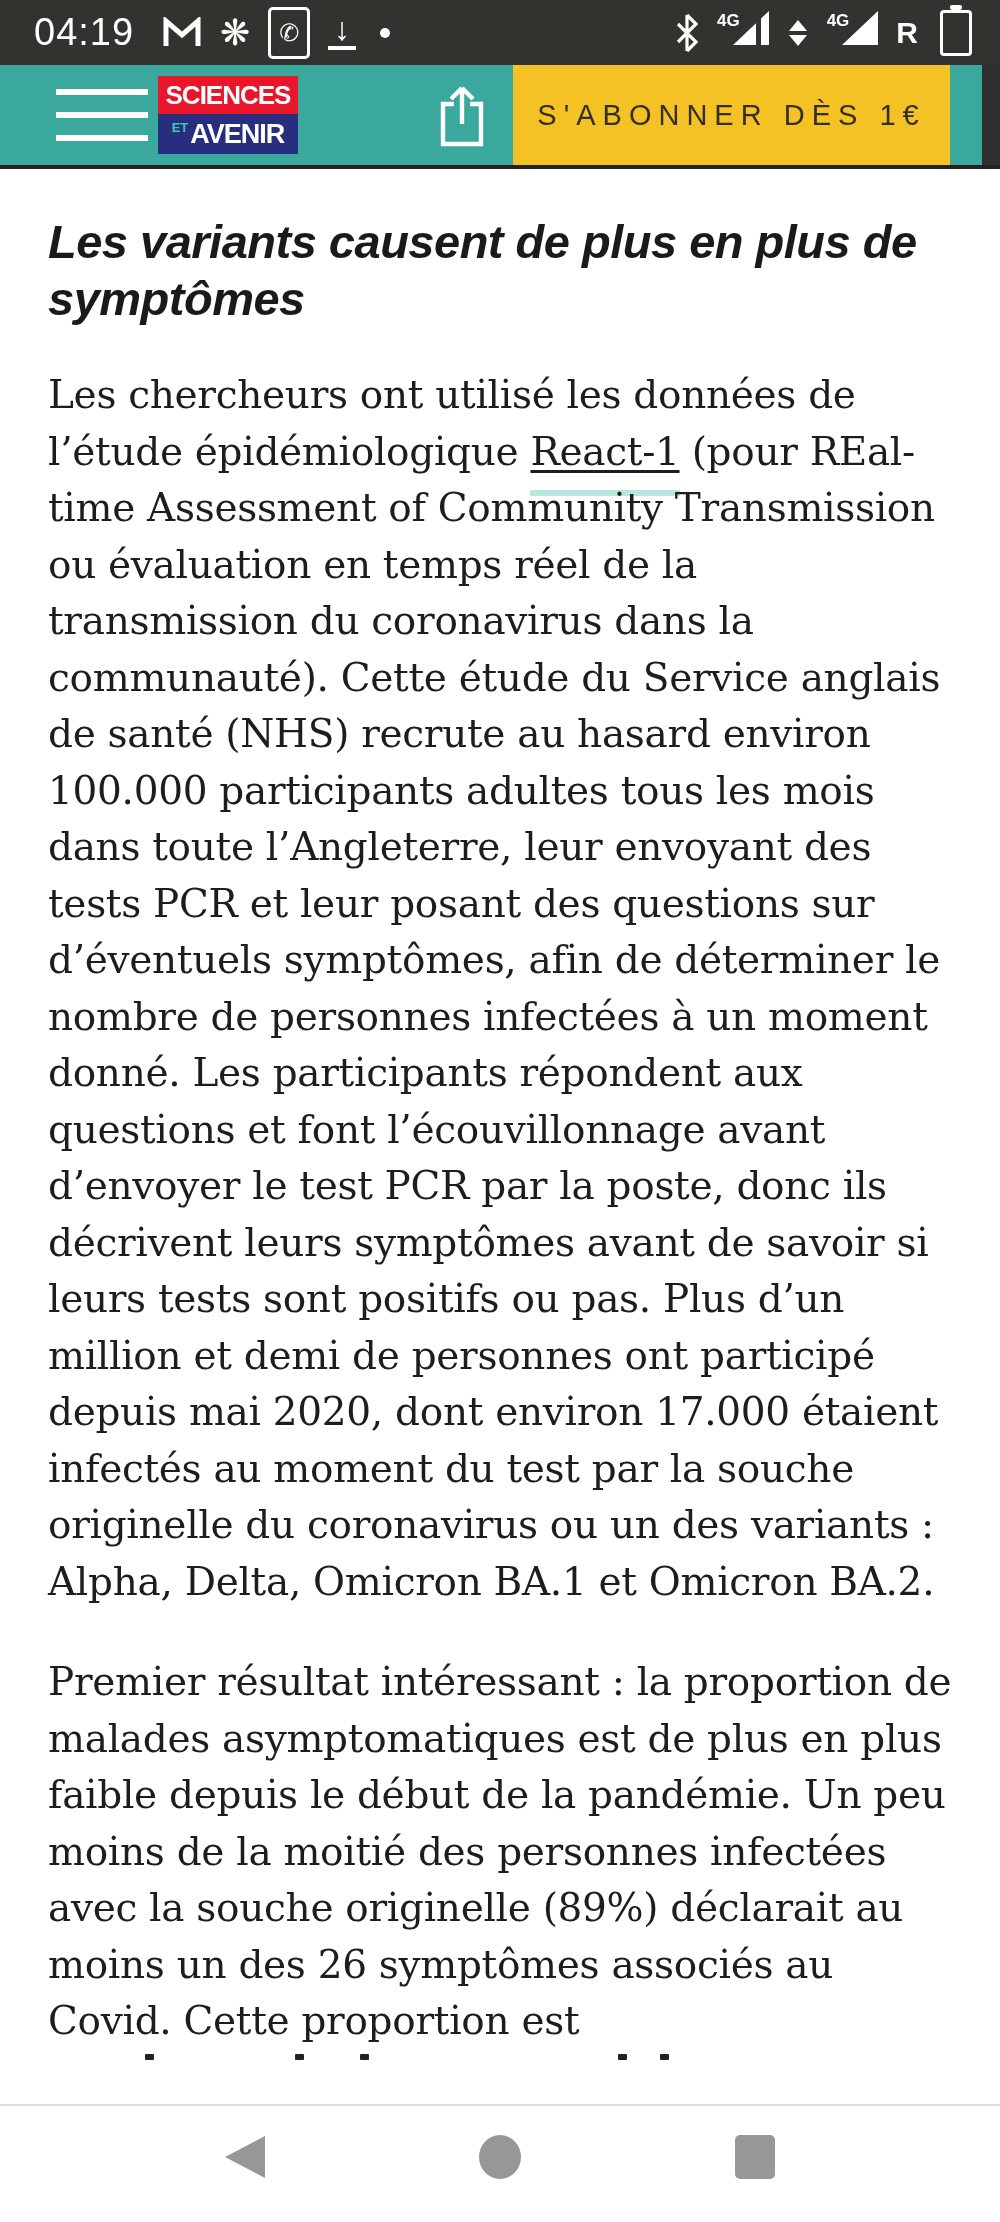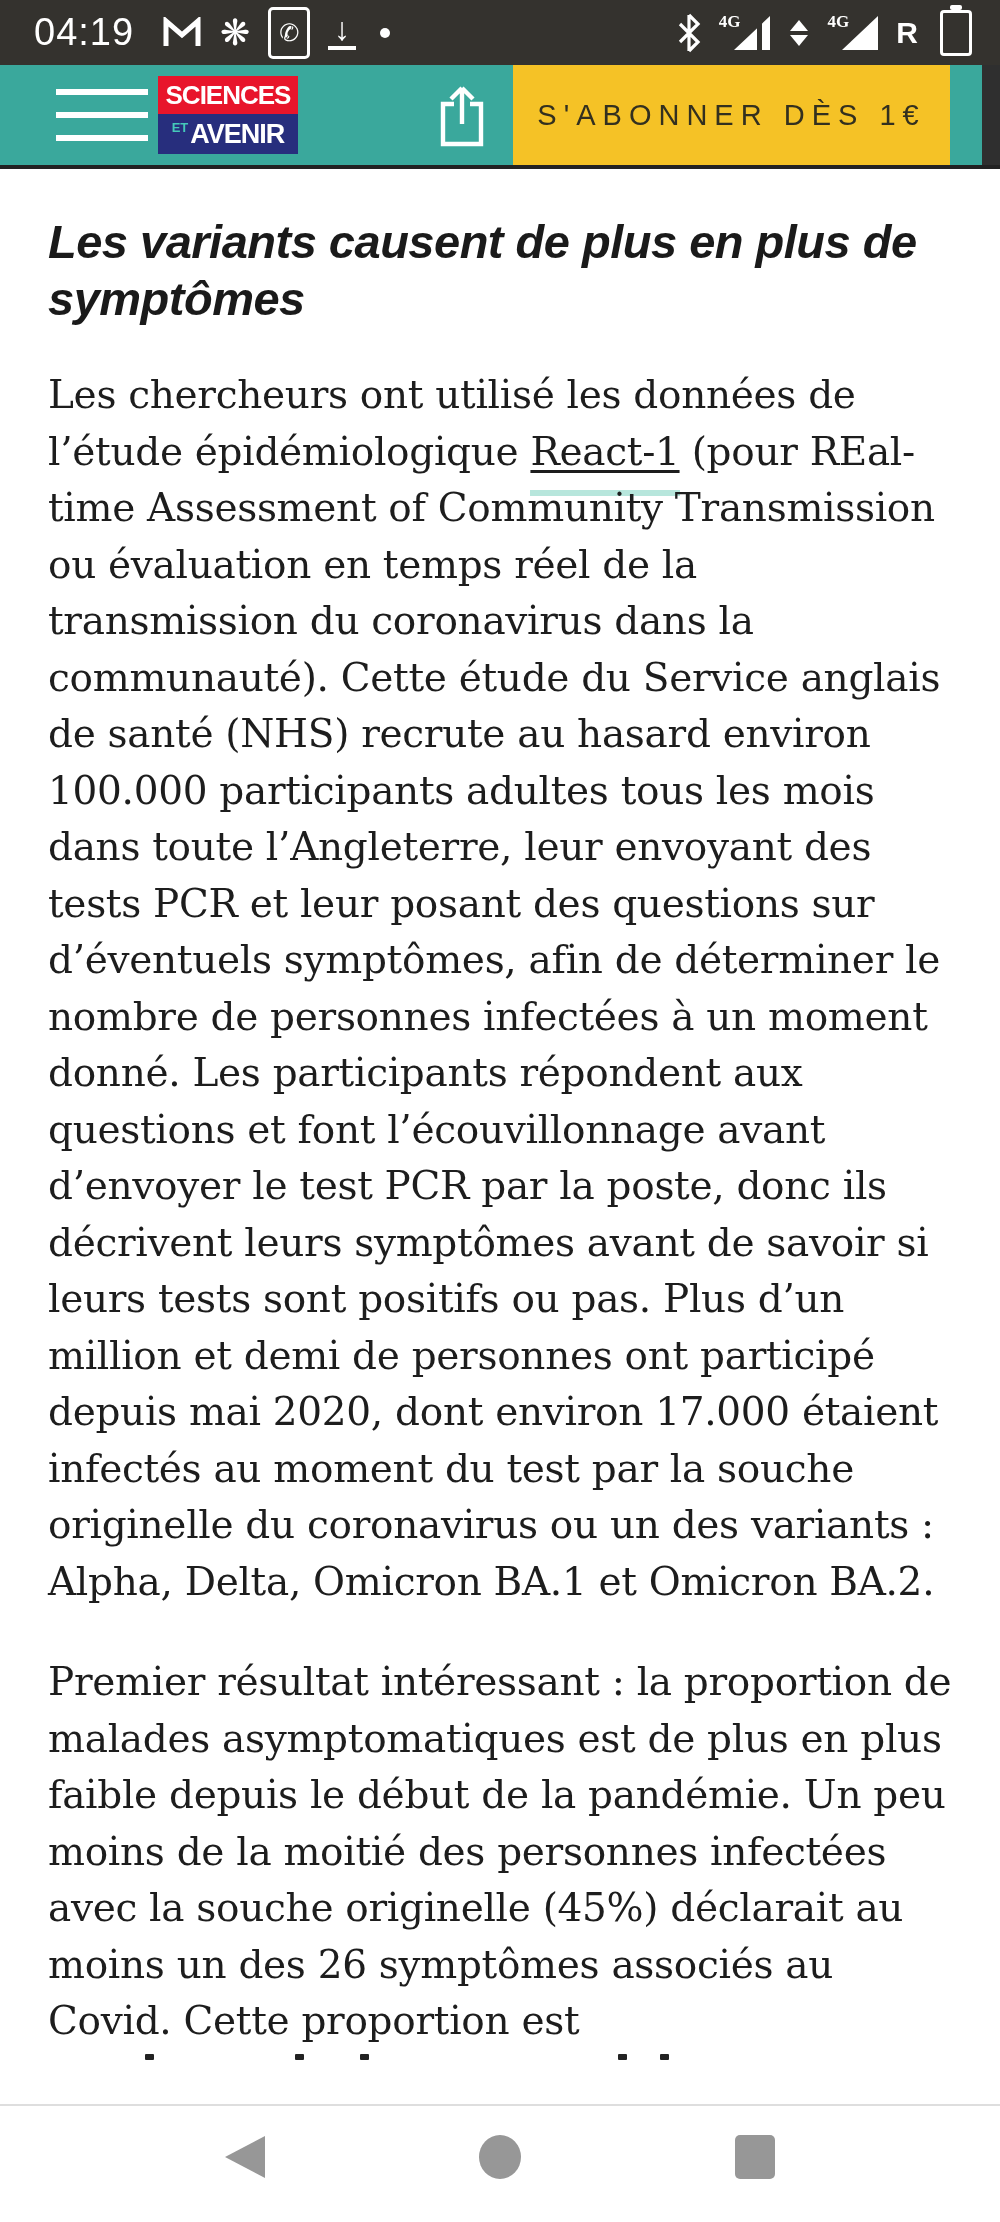--- a/index.html
+++ b/index.html
@@ -14,21 +14,21 @@
   }
   .sb-time{font-size:38px;letter-spacing:1px;margin-right:10px;}
   .sb-ic{display:flex;align-items:center;justify-content:center;color:#fff;}
   .glyph{font-size:36px;line-height:1;}
   .callbox{width:36px;height:46px;border:3px solid #fff;border-radius:5px;font-size:24px;display:flex;align-items:center;justify-content:center;}
   .dl{display:flex;flex-direction:column;align-items:center;}
   .dl .arr{font-size:32px;line-height:0.9;font-weight:bold;}
   .dl .bar{width:28px;height:4px;background:#fff;margin-top:2px;}
   .dot{width:10px;height:10px;border-radius:50%;background:#fff;margin-left:6px;}
   .sb-spacer{flex:1;}
-  .sig{position:relative;display:flex;align-items:center;height:44px;font-family:Liberation Serif, serif;}
+  .sig{position:relative;display:flex;align-items:flex-start;height:44px;}
   .sig .nt{font-size:17px;font-weight:bold;margin-right:-7px;margin-bottom:22px;letter-spacing:0;}
   .tri{width:0;height:0;border-left:36px solid transparent;border-bottom:34px solid #fff;position:relative;}
   .tri-cut{position:absolute;right:8px;bottom:-34px;width:5px;height:34px;background:#34322e;}
   .updown{display:flex;flex-direction:column;gap:4px;align-items:center;margin:0 2px;}
   .arr-up{width:0;height:0;border-left:9px solid transparent;border-right:9px solid transparent;border-bottom:11px solid #fff;}
   .arr-dn{width:0;height:0;border-left:9px solid transparent;border-right:9px solid transparent;border-top:11px solid #fff;}
   .sb-r{font-size:30px;font-weight:600;}
   .battery{width:26px;height:40px;border:3px solid #fff;border-radius:4px;position:relative;margin-left:4px;}
   .battery::before{content:"";position:absolute;top:-8px;left:50%;transform:translateX(-50%);width:12px;height:5px;background:#fff;border-radius:2px;}
   
@@ -145,21 +145,21 @@
         <path d="M13,21 V3 M13,3 L7.5,8.5 M13,3 L18.5,8.5" fill="none" stroke="#fff" stroke-width="2.2"></path>
       </svg>
     </div>
     <button class="subscribe">S'ABONNER DÈS 1€</button>
     <div class="edge-strip"></div>
   </div>
 
   <div class="content">
     <h1>Les variants causent de plus en plus de symptômes</h1>
     <p class="p1"><span>Les chercheurs ont utilisé les données de l’étude épidémiologique </span><a class="article-link">React-1</a><span> (pour REal-time Assessment of Community Transmission ou évaluation en temps réel de la transmission du coronavirus dans la communauté). Cette étude du Service anglais de santé (NHS) recrute au hasard environ 100.000 participants adultes tous les mois dans toute l’Angleterre, leur envoyant des tests PCR et leur posant des questions sur d’éventuels symptômes, afin de déterminer le nombre de personnes infectées à un moment donné. Les participants répondent aux questions et font l’écouvillonnage avant d’envoyer le test PCR par la poste, donc ils décrivent leurs symptômes avant de savoir si leurs tests sont positifs ou pas. Plus d’un million et demi de personnes ont participé depuis mai 2020, dont environ 17.000 étaient infectés au moment du test par la souche originelle du coronavirus ou un des variants : Alpha, Delta, Omicron BA.1 et Omicron BA.2.</span></p>
-    <p class="p2">Premier résultat intéressant : la proportion de malades asymptomatiques est de plus en plus faible depuis le début de la pandémie. Un peu moins de la moitié des personnes infectées avec la souche originelle (45%) déclarait au moins un des 26 symptômes associés au Covid. Cette proportion est</p>
+    <p class="p2">Premier résultat intéressant : la proportion de malades asymptomatiques est de plus en plus faible depuis le début de la pandémie. Un peu moins de la moitié des personnes infectées avec la souche originelle (89%) déclarait au moins un des 26 symptômes associés au Covid. Cette proportion est</p>
     <div class="clip-strip">
         <i></i>
         <i></i>
         <i></i>
         <i></i>
         <i></i>
       </div>
   </div>
 
   <div class="nav-bar">

